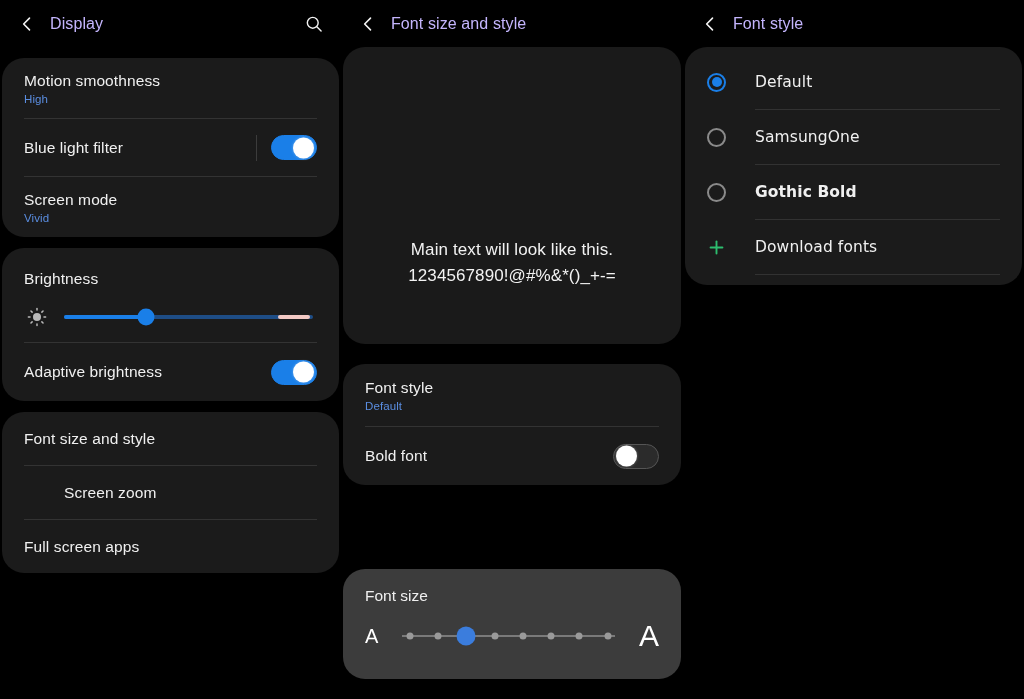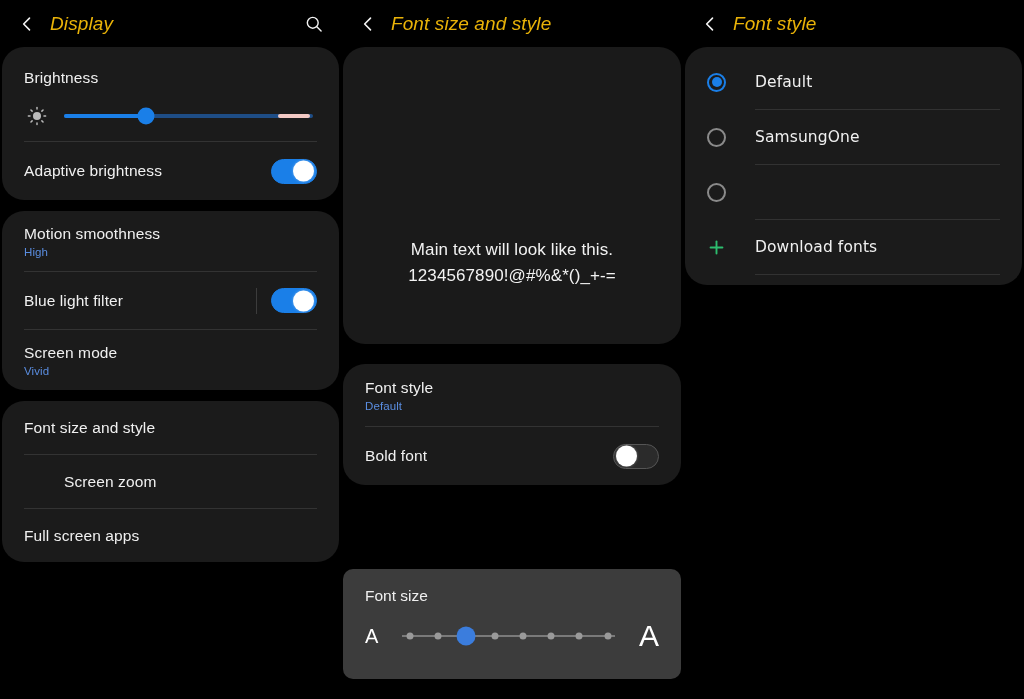--- a/index.html
+++ b/index.html
@@ -22,26 +22,25 @@
     padding: 0 14px;
     background: #000;
   }
   .back-icon {
     width: 26px; height: 26px;
     display: flex; align-items: center; justify-content: center;
     flex: 0 0 auto;
   }
   .back-icon svg { display: block; }
   .hdr-title {
-    font-size: 19px;
-    color: #eab308;
+    font-size: 16px;
+    color: #c4b5fd;
     margin-left: 10px;
     letter-spacing: .1px;
     white-space: nowrap;
-    font-style: italic;
   }
   .hdr-spacer { flex: 1 1 auto; }
   .search-icon { width: 26px; height: 26px; display:flex; align-items:center; justify-content:center; }
 
   
   .card {
     background: #1b1b1b;
     border-radius: 22px;
     margin: 0 2px 11px 2px;
     padding: 0 22px;
@@ -219,20 +218,46 @@
             <polyline points="15 5 8 12 15 19"></polyline>
           </svg>
       </div>
       <div class="hdr-title">Display</div>
       <div class="hdr-spacer"></div>
       <div class="search-icon">
         <svg width="20" height="20" viewBox="0 0 24 24" fill="none" stroke="#f2f2f2" stroke-width="1.7" stroke-linecap="round">
             <circle cx="10.5" cy="10.5" r="6.5"></circle>
             <line x1="15.4" y1="15.4" x2="20.5" y2="20.5"></line>
           </svg>
+      </div>
+    </div>
+
+    <div class="card" style="margin-top:11px;">
+      <div class="row" style="min-height:60px;">
+        <div class="texts">
+          <div class="row-title">Motion smoothness</div>
+          <div class="row-sub">High</div>
+        </div>
+      </div>
+      <div class="divider"></div>
+      <div class="row" style="min-height:57px;">
+        <div class="texts">
+            <div class="row-title">Blue light filter</div>
+          </div>
+        <div class="vdivider"></div>
+        <div class="toggle on">
+            <div class="knob"></div>
+          </div>
+      </div>
+      <div class="divider"></div>
+      <div class="row" style="min-height:60px;">
+        <div class="texts">
+          <div class="row-title">Screen mode</div>
+          <div class="row-sub">Vivid</div>
+        </div>
       </div>
     </div>
 
     <div class="card">
       <div class="row" style="min-height:44px;align-items:flex-end;padding-bottom:4px;">
         <div class="row-title">Brightness</div>
       </div>
       <div class="bright-row">
         <div class="sun-icon">
           <svg width="22" height="22" viewBox="0 0 24 24">
@@ -260,46 +285,20 @@
         <div class="texts">
             <div class="row-title">Adaptive brightness</div>
           </div>
         <div class="toggle on">
             <div class="knob"></div>
           </div>
       </div>
     </div>
 
     <div class="card" style="margin-top:11px;">
-      <div class="row" style="min-height:60px;">
-        <div class="texts">
-          <div class="row-title">Motion smoothness</div>
-          <div class="row-sub">High</div>
-        </div>
-      </div>
-      <div class="divider"></div>
-      <div class="row" style="min-height:57px;">
-        <div class="texts">
-            <div class="row-title">Blue light filter</div>
-          </div>
-        <div class="vdivider"></div>
-        <div class="toggle on">
-            <div class="knob"></div>
-          </div>
-      </div>
-      <div class="divider"></div>
-      <div class="row" style="min-height:60px;">
-        <div class="texts">
-          <div class="row-title">Screen mode</div>
-          <div class="row-sub">Vivid</div>
-        </div>
-      </div>
-    </div>
-
-    <div class="card" style="margin-top:11px;">
       <div class="row" style="min-height:53px;">
         <div class="texts">
             <div class="row-title">Font size and style</div>
           </div>
       </div>
       <div class="divider"></div>
       <div class="row" style="min-height:53px;margin-left:40px;">
         <div class="texts">
             <div class="row-title">Screen zoom</div>
           </div>
@@ -341,21 +340,21 @@
       <div class="row" style="min-height:58px;">
         <div class="texts">
             <div class="row-title">Bold font</div>
           </div>
         <div class="toggle">
             <div class="knob"></div>
           </div>
       </div>
     </div>
 
-    <div class="card lighter" style="margin-top:84px;padding-bottom:12px;border-radius:10px;">
+    <div class="card lighter" style="margin-top:84px;padding-bottom:12px;">
       <div class="fs-title">Font size</div>
       <div class="fs-slider-row">
         <div class="fs-a-small">A</div>
         <div class="fs-track" id="fs-track">
             <div class="fs-line"></div>
             <div class="fs-tick" style="left: 6%;"></div>
             <div class="fs-tick" style="left: 18.5714%;"></div>
             <div class="fs-tick active" style="left: 31.1429%;"></div>
             <div class="fs-tick" style="left: 43.7143%;"></div>
             <div class="fs-tick" style="left: 56.2857%;"></div>
@@ -389,20 +388,23 @@
         <div class="font-divider" style="margin-left: 48px;"></div>
         <div class="radio-row">
           <div class="radio"></div>
           <div class="font-row-inner">
             <div class="font-label">SamsungOne</div>
           </div>
         </div>
         <div class="font-divider" style="margin-left: 48px;"></div>
         <div class="radio-row">
           <div class="radio"></div>
+          <div class="font-row-inner">
+            <div class="font-label bold">Gothic Bold</div>
+          </div>
         </div>
         <div class="font-divider" style="margin-left: 48px;"></div>
         <div class="radio-row">
           <div class="plus-icon">
             <svg width="19" height="19" viewBox="0 0 24 24" stroke="#2dbd6e" stroke-width="2.4" stroke-linecap="round">
               <line x1="12" y1="4.5" x2="12" y2="19.5"></line>
               <line x1="4.5" y1="12" x2="19.5" y2="12"></line>
             </svg>
           </div>
           <div class="font-row-inner">

